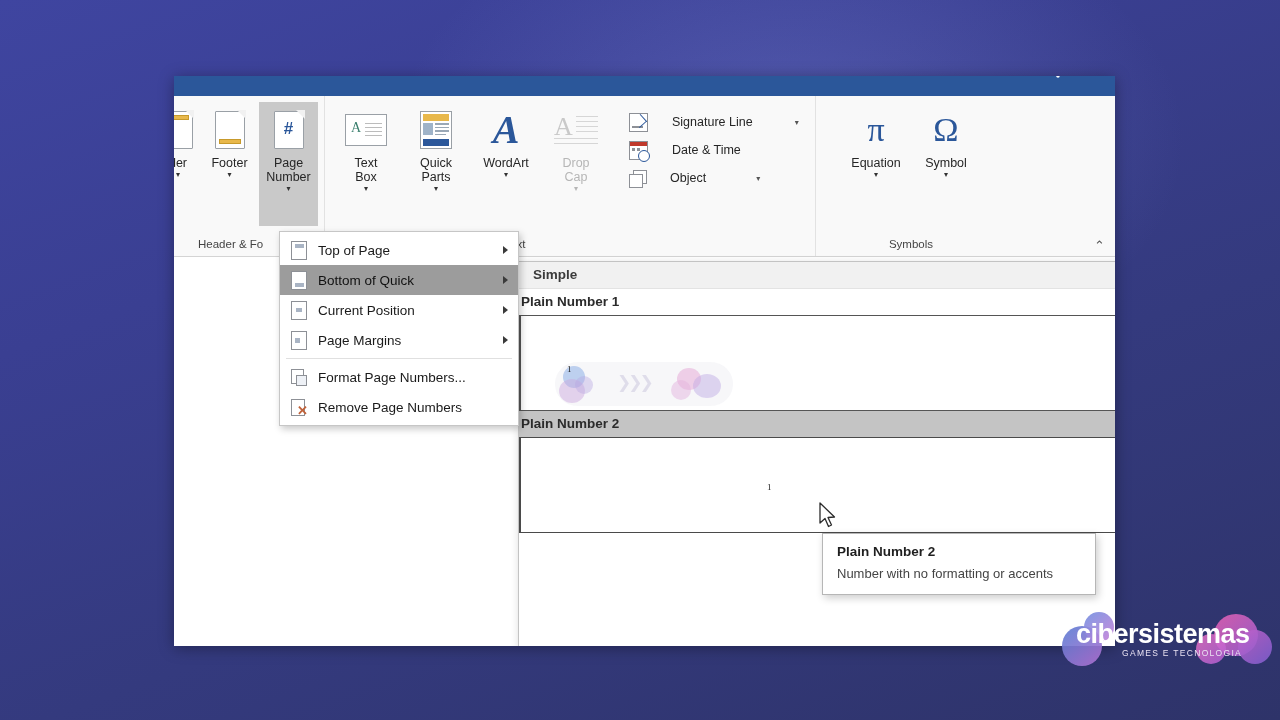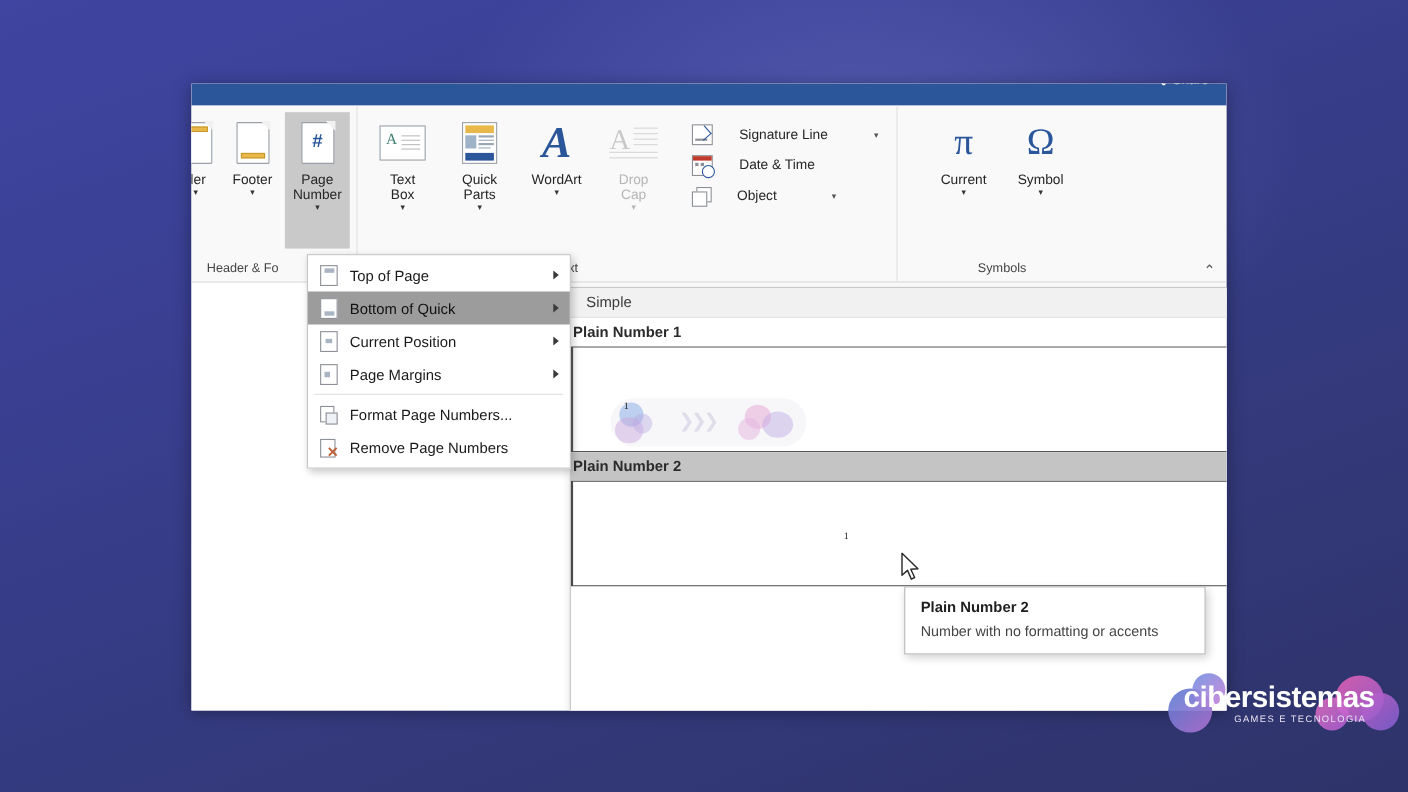--- a/index.html
+++ b/index.html
@@ -235,21 +235,21 @@
     z-index: 30;
     overflow:hidden;
   }
   #gallery-inner { position:absolute; left:0; top:0; right:20px; bottom:0; overflow:hidden; }
 
   .gal-cat {
     height: 26px;
     line-height:26px;
     padding-left: 14px;
     font-size: 13.5px;
-    font-weight: normal;
+    font-weight: bold;
     color:#3b3b3b;
     background:#f1f1f1;
     border-bottom:1px solid #e3e3e3;
   }
   .gal-item-title {
     height: 26px;
     line-height: 26px;
     padding-left: 2px;
     font-size: 13.5px;
     font-weight:bold;
@@ -382,21 +382,21 @@
                 <div class="hash">#</div>
                 <div class="fold"></div>
               </div>
             </div>
             <div class="lbl">Page
 Number</div>
             <div class="caret">▾</div>
           </div>
 
         </div>
-        <div class="rgroup-label" style="text-align:left; padding-left:14px;">Header &amp; Fo</div>
+        <div class="rgroup-label" style="text-align:left; padding-left:24px;">Header &amp; Fo</div>
       </div>
 
       <div class="rgroup" style="width:490px;">
         <div class="rgroup-body">
 
           <div class="bigbtn">
             <div class="ico">
               <div class="tbicon">
                 <div class="a">A</div>
                 <div class="ln" style="top:8px; width:17px;"></div>
@@ -487,21 +487,21 @@
         <div class="rgroup-label" style="margin-left:-110px;">Text</div>
       </div>
 
       <div class="rgroup" style="width:190px;">
         <div class="rgroup-body" style="justify-content:center;">
 
           <div class="bigbtn">
             <div class="ico">
                 <span class="sym">π</span>
               </div>
-            <div class="lbl">Current</div>
+            <div class="lbl">Equation</div>
             <div class="caret">▾</div>
           </div>
 
           <div class="bigbtn">
             <div class="ico">
                 <span class="sym">Ω</span>
               </div>
             <div class="lbl">Symbol</div>
             <div class="caret">▾</div>
           </div>

